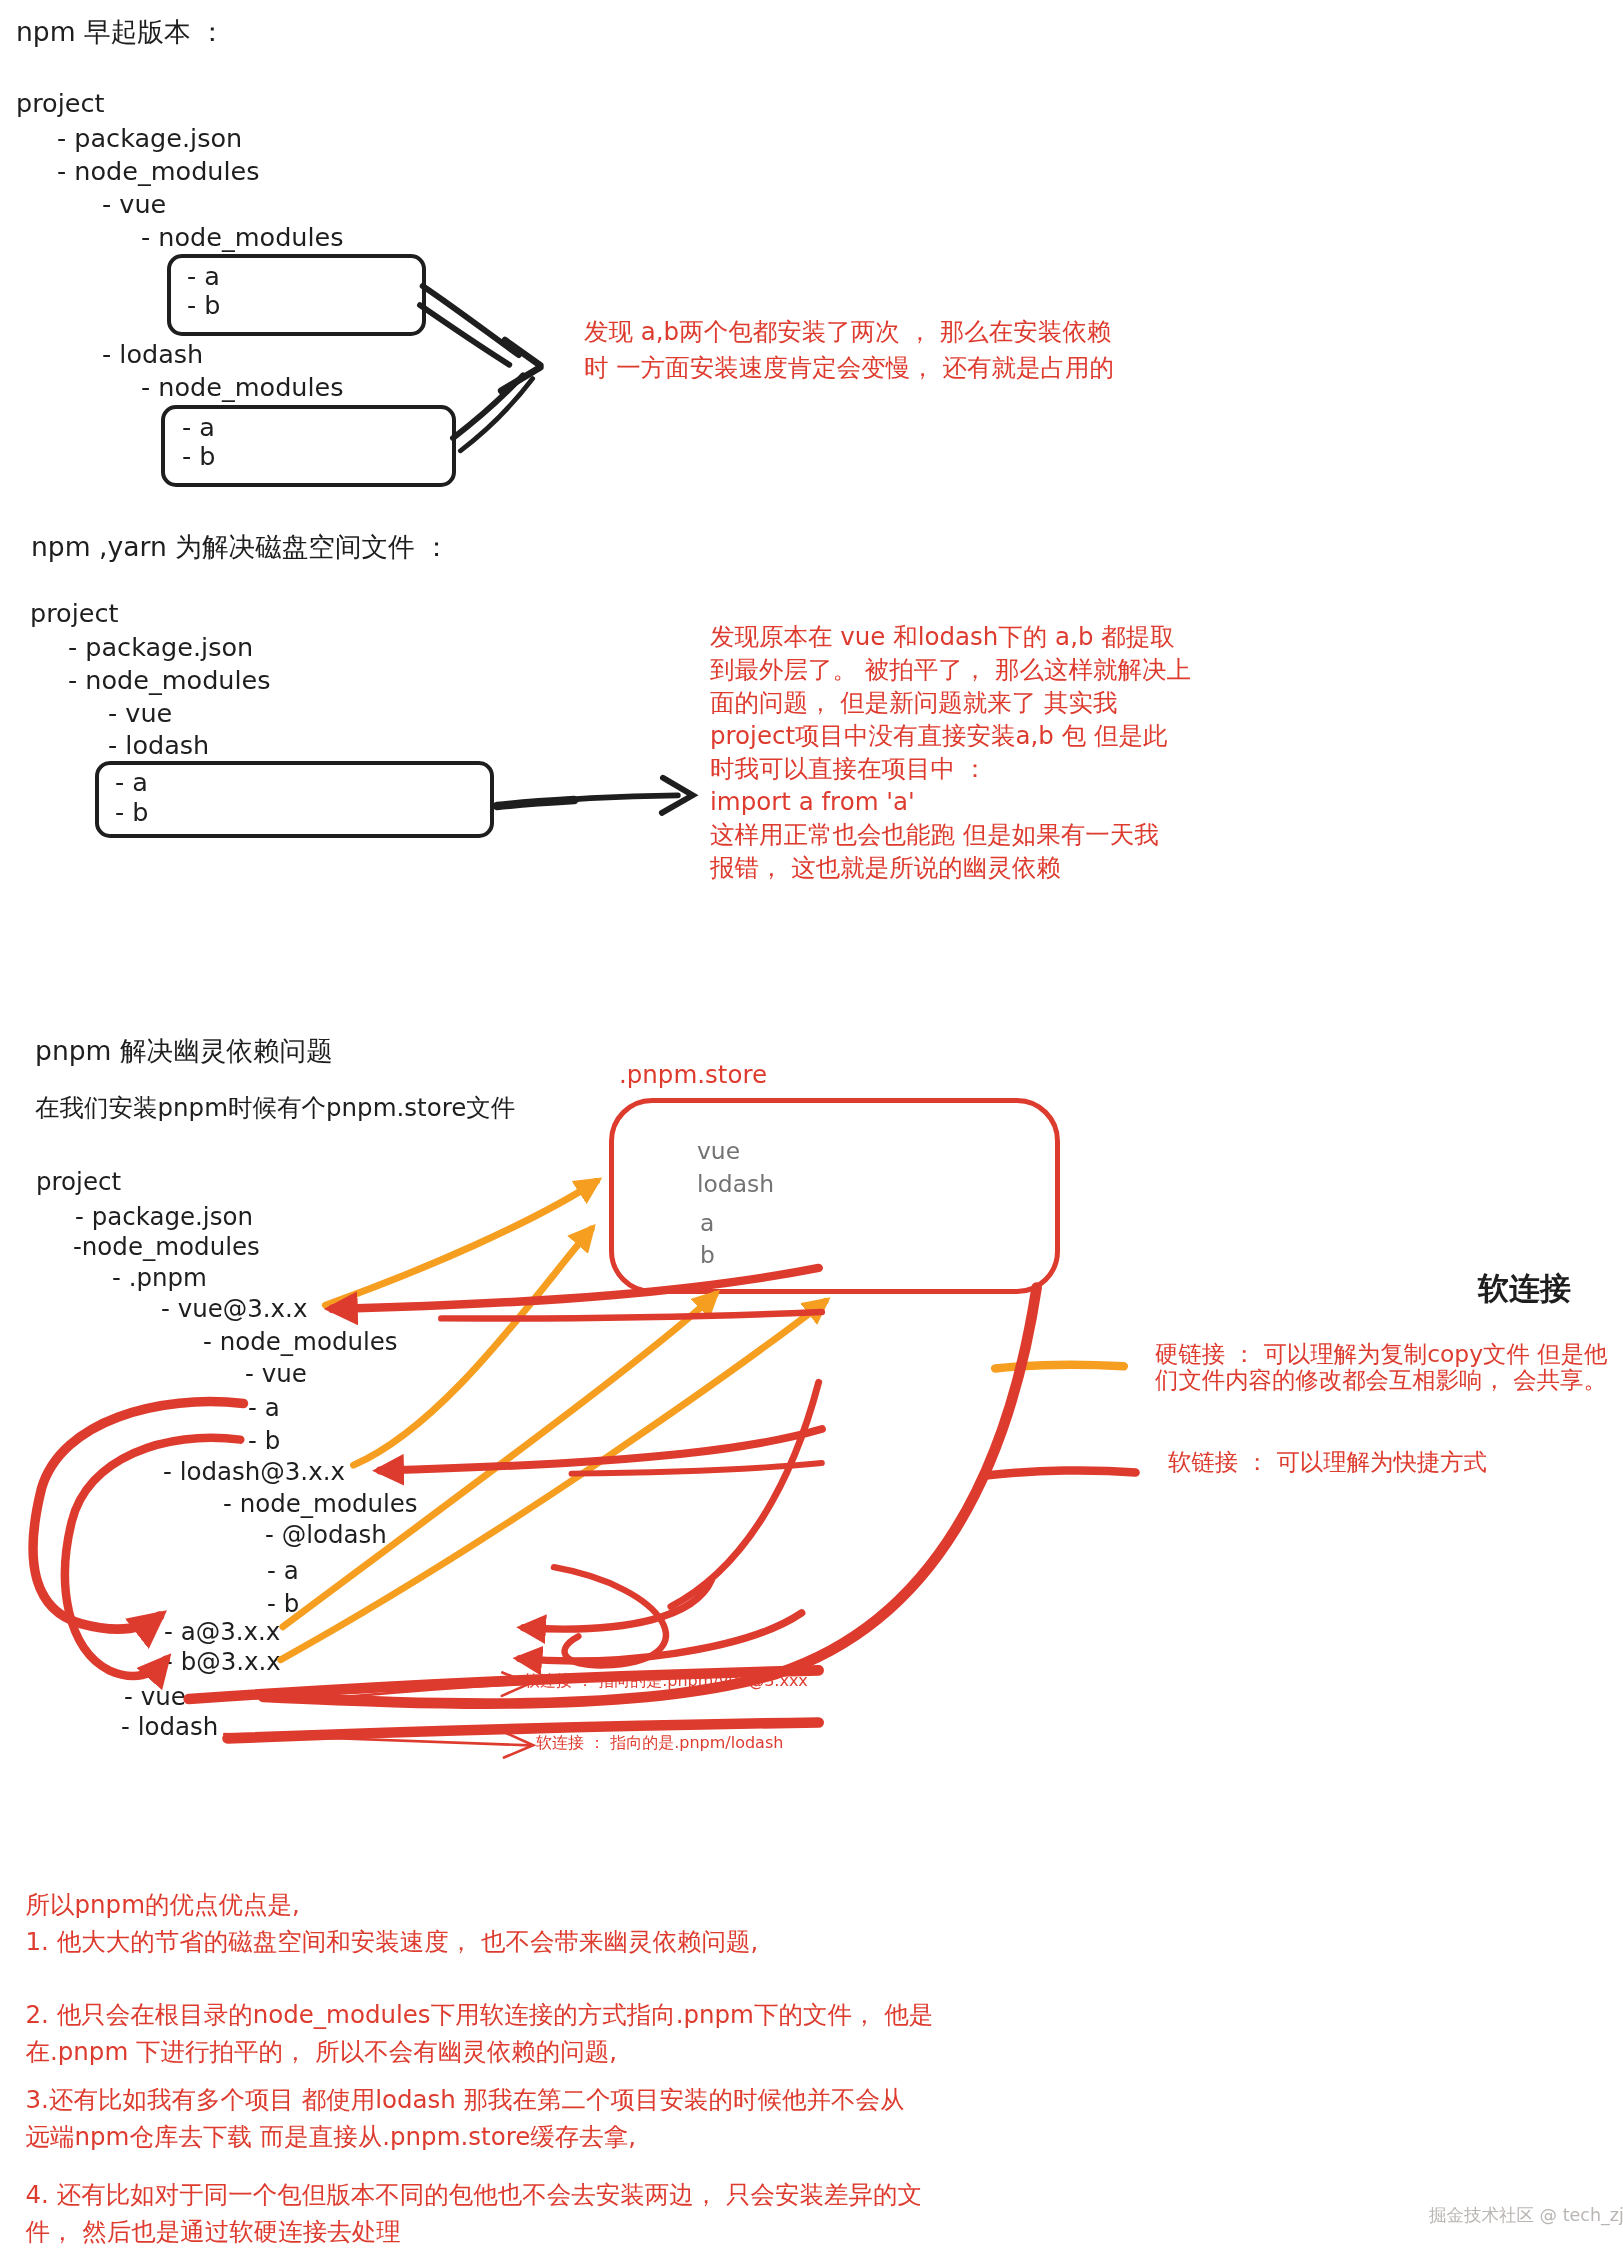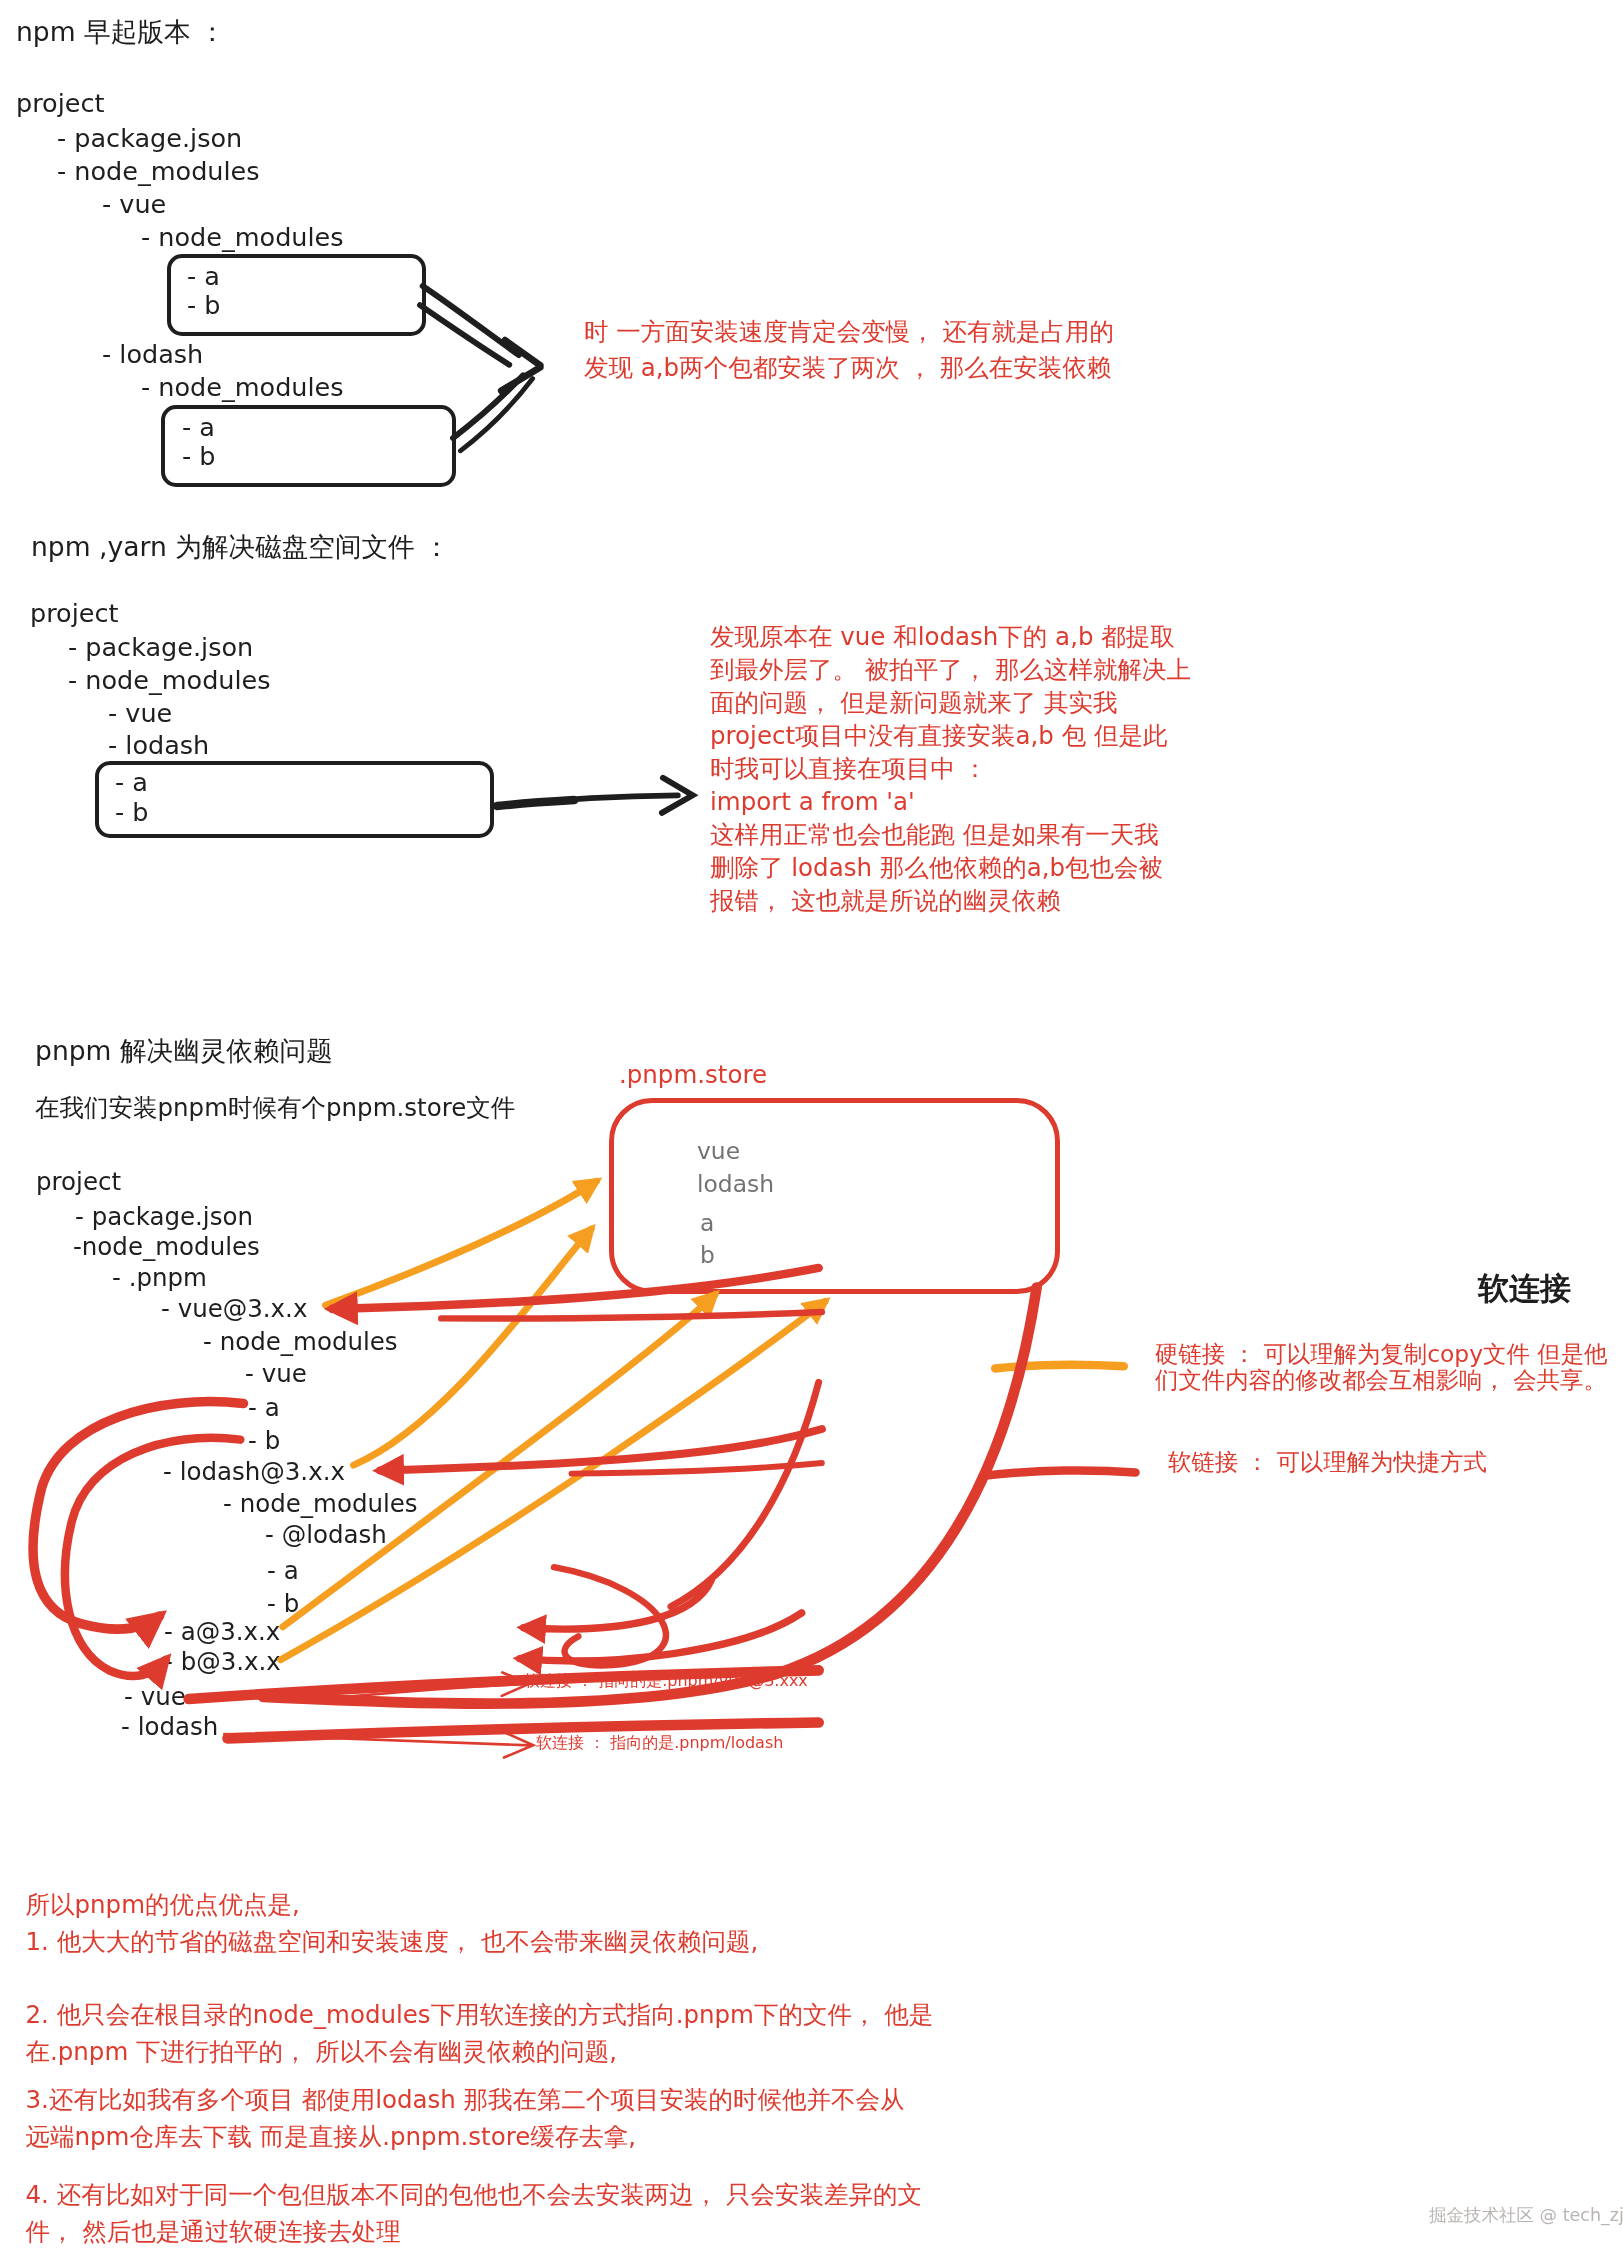--- a/index.html
+++ b/index.html
@@ -48,22 +48,22 @@
   <div class="abs ink t48" style="left:187px;top:291px;">- b</div>
 
   <div class="abs ink t48" style="left:102px;top:340px;">- lodash</div>
   <div class="abs ink t48" style="left:141px;top:373px;">- node_modules</div>
 
   <div class="hand-box" style="left:161px;top:405px;width:287px;height:74px;"></div>
   <div class="abs ink t48" style="left:182px;top:413px;">- a</div>
   <div class="abs ink t48" style="left:182px;top:442px;">- b</div>
 
   <div class="abs red t46 note68" style="left:584px;top:314px;">
+    <div>发现 a,b两个包都安装了两次 ， 那么在安装依赖</div>
     <div>时 一方面安装速度肯定会变慢， 还有就是占用的</div>
-    <div>发现 a,b两个包都安装了两次 ， 那么在安装依赖</div>
   </div>
 
   <div class="abs ink t50" style="left:31px;top:532px;">npm ,yarn 为解决磁盘空间文件 ：</div>
 
   <div class="abs ink t48" style="left:30px;top:599px;">project</div>
   <div class="abs ink t48" style="left:68px;top:633px;">- package.json</div>
   <div class="abs ink t48" style="left:68px;top:666px;">- node_modules</div>
   <div class="abs ink t48" style="left:108px;top:699px;">- vue</div>
   <div class="abs ink t48" style="left:108px;top:731px;">- lodash</div>
 
@@ -72,21 +72,20 @@
   <div class="abs ink t48" style="left:115px;top:798px;">- b</div>
 
   <div class="abs red t46 note" style="left:710px;top:620px;">
     <div>发现原本在 vue 和lodash下的 a,b 都提取</div>
     <div>到最外层了。 被拍平了， 那么这样就解决上</div>
     <div>面的问题， 但是新问题就来了 其实我</div>
     <div>project项目中没有直接安装a,b 包 但是此</div>
     <div>时我可以直接在项目中 ：</div>
     <div>import a from 'a'</div>
     <div>这样用正常也会也能跑 但是如果有一天我</div>
-    <div>删除了 lodash 那么他依赖的a,b包也会被</div>
     <div>报错， 这也就是所说的幽灵依赖</div>
   </div>
 
   <div class="abs ink t50" style="left:35px;top:1036px;">pnpm 解决幽灵依赖问题</div>
   <div class="abs ink t46" style="left:35px;top:1094px;">在我们安装pnpm时候有个pnpm.store文件</div>
 
   <div class="abs red t46" style="left:619px;top:1061px;">.pnpm.store</div>
   <div class="store-box" style="left:609px;top:1098px;width:441px;height:186px;"></div>
   <div class="abs orange t44" style="left:697px;top:1138px;">vue</div>
   <div class="abs orange t44" style="left:697px;top:1171px;">lodash</div>

